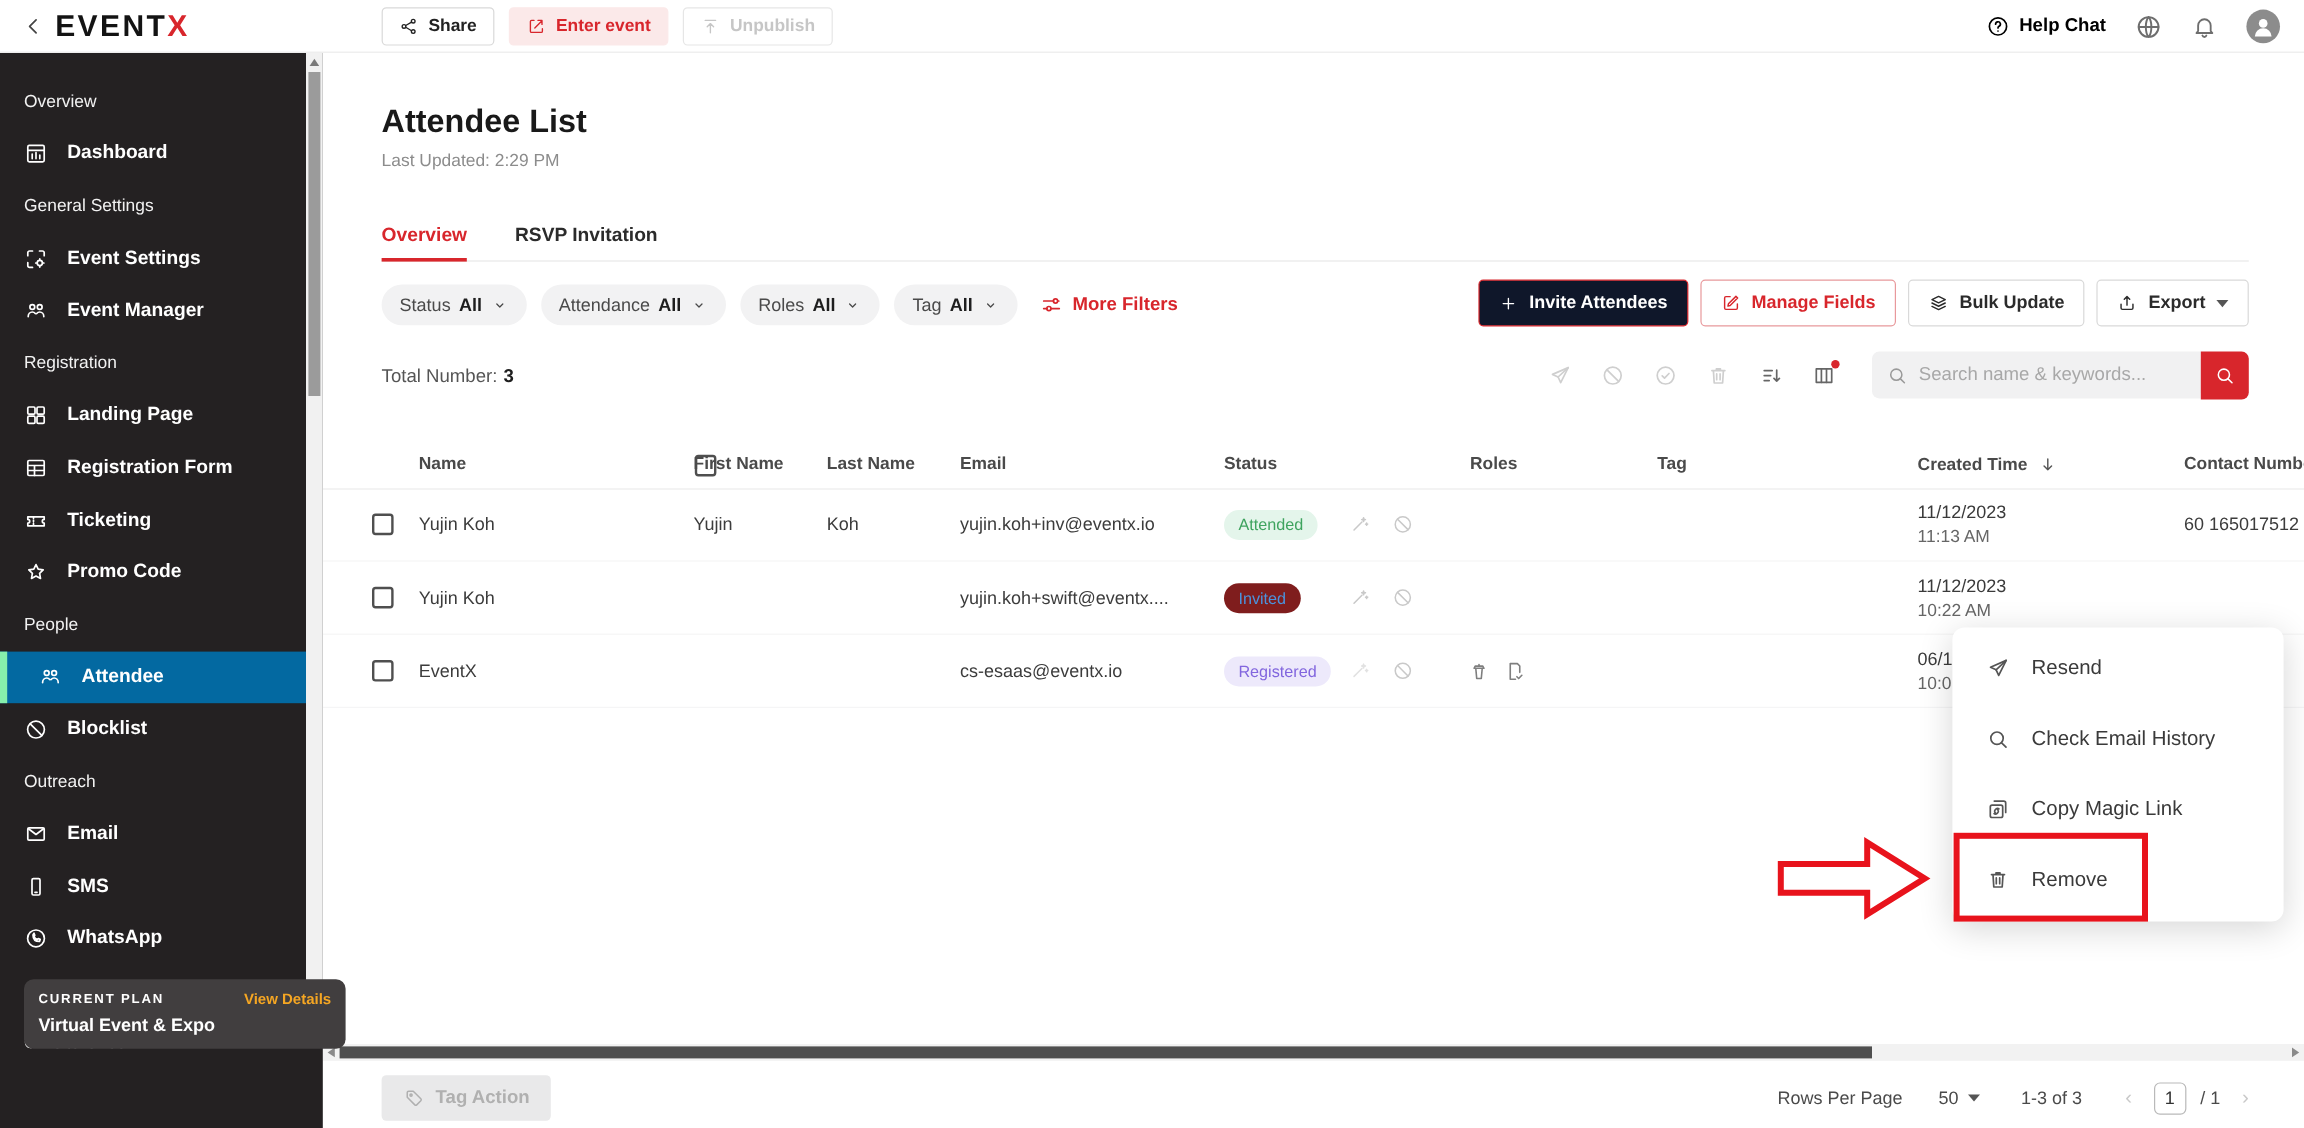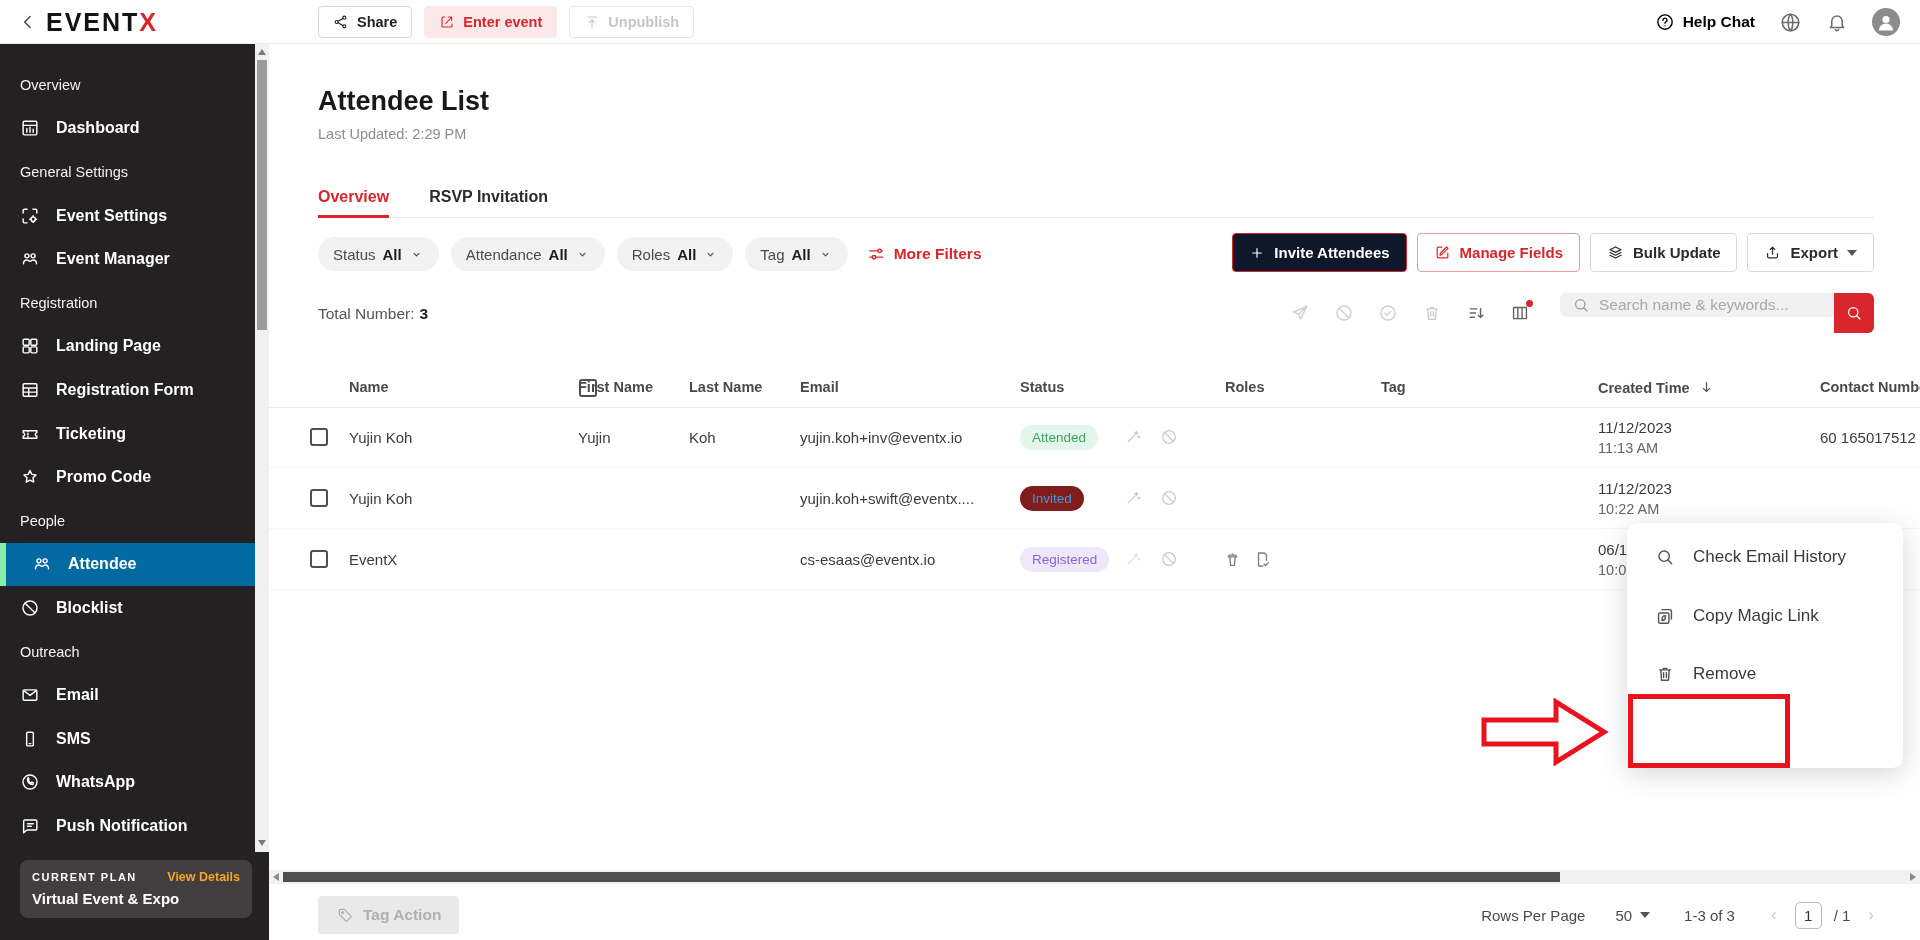--- a/index.html
+++ b/index.html
@@ -20,21 +20,21 @@
   .helpchat{display:flex;align-items:center;gap:8px;color:#000000;font-weight:700;font-size:15.5px;cursor:pointer}
   .gicon{color:#6e6e6e;cursor:pointer}
   .avatar{width:28px;height:28px;border-radius:50%;background:#8c8c8c;display:flex;align-items:center;justify-content:center;cursor:pointer;overflow:hidden}
 
   
   .sidebar{position:absolute;left:0;top:44px;width:269px;height:896px;background:#242122;z-index:20}
   .side-list{position:absolute;left:0;top:19px;width:255px}
   .side-label{height:43.6px;display:flex;align-items:center;padding-left:20px;color:#f2f2f2;font-size:14.5px}
   .side-item{height:43.6px;display:flex;align-items:center;gap:16px;padding-left:20px;color:#fff;font-size:16px;font-weight:700;cursor:pointer}
   .side-item.active{background:#0369a1;border-left:6px solid #86efac;padding-left:26px}
-  .plan{position:absolute;left:20px;top:816px;width:232px;height:58px;background:#413E3F;border-radius:8px;padding:10px 12px;z-index:2}
+  .plan{position:absolute;left:20px;top:772px;width:268px;height:58px;background:#413E3F;border-radius:8px;padding:10px 12px;z-index:2}
   .plan-top{display:flex;justify-content:space-between;align-items:center}
   .plan-eyebrow{font-size:11px;letter-spacing:1.5px;color:#fff;font-weight:700}
   .plan-link{font-size:12.5px;color:#F5A623;font-weight:700;cursor:pointer}
   .plan-name{margin-top:6px;font-size:15px;font-weight:800;color:#fff}
   .vtrack{position:absolute;left:255px;top:0;width:14px;height:808px;background:#f1f1f1}
   .vthumb{position:absolute;left:2px;top:16px;width:10px;height:270px;background:#9b9b9b}
   .tri{width:0;height:0;position:absolute;left:3px}
   .tri.up{top:5px;border-left:4px solid transparent;border-right:4px solid transparent;border-bottom:6px solid #7a7a7a}
   .tri.down{top:796px;border-left:4px solid transparent;border-right:4px solid transparent;border-top:6px solid #7a7a7a}
 
@@ -56,21 +56,21 @@
   .abtn.invite{background:#0f172a;border-color:#D8262C;color:#fff}
   .abtn.manage{border-color:#E8999C;color:#D8262C}
 
   
   .total{position:absolute;left:318px;top:305px;font-size:15.5px;color:#555}
   .total b{color:#1e1e1e;margin-left:5px}
   .tools{position:absolute;left:1290px;top:303px;display:flex;gap:24px;align-items:center}
   .tool{color:#cfcfcf;position:relative;cursor:pointer}
   .tool.on{color:#666}
   .tool .dot{position:absolute;right:-3px;top:-3px;width:7px;height:7px;border-radius:50%;background:#D8262C}
-  .search{position:absolute;left:1560px;top:293px;width:274px;height:24px;background:#F1F1F2;border-radius:6px 0 0 6px;display:flex;align-items:center;padding:0 12px;gap:9px}
+  .search{position:absolute;left:1560px;top:293px;width:274px;height:39px;background:#F1F1F2;border-radius:6px 0 0 6px;display:flex;align-items:center;padding:0 12px;gap:9px}
   .search input{flex:1;border:none;outline:none;background:transparent;font-size:15.5px;color:#333;font-family:"Liberation Sans",sans-serif}
   .search input::placeholder{color:#a8a8a8}
   .searchbtn{position:absolute;left:1834px;top:293px;width:40px;height:40px;background:#D8262C;border:none;border-radius:0 6px 6px 0;display:flex;align-items:center;justify-content:center;color:#fff;cursor:pointer}
 
   
   .thead{position:absolute;left:269px;right:0;top:370px;height:38px;border-bottom:1px solid #ececec;font-size:14.5px;font-weight:700;color:#4a4a4a}
   .thcell{position:absolute;top:9px;white-space:nowrap;display:flex;align-items:center;gap:8px}
   .cb{width:18px;height:18px;border:2px solid #4f4f4f;border-radius:3px;background:#fff;cursor:pointer}
   .trow{position:absolute;left:269px;right:0;height:61px;border-bottom:1px solid #f5f5f6;font-size:15px;color:#3c3c3c}
   .tcell{position:absolute;white-space:nowrap}
@@ -556,20 +556,27 @@
       <div class="tcell" style="left:1329px;top:12px">
         <div class="cdate">06/1</div>
         <div class="ctime">10:0</div>
       </div>
     </div>
   </div>
 
 <div class="ctxmenu" id="ctxmenu">
     <div class="ctxitem">
       <svg width="20" height="20" viewBox="0 0 24 24" fill="none" stroke="currentColor" stroke-width="1.7" stroke-linecap="round" stroke-linejoin="round">
+        <path d="M20.2 4L4.5 10.8l5.6 2.6 2.6 5.6z"></path>
+        <path d="M10.1 13.4L20.2 4"></path>
+      </svg>
+      <span>Resend</span>
+    </div>
+    <div class="ctxitem">
+      <svg width="20" height="20" viewBox="0 0 24 24" fill="none" stroke="currentColor" stroke-width="1.7" stroke-linecap="round" stroke-linejoin="round">
         <circle cx="11" cy="11" r="6.2"></circle>
         <path d="M15.6 15.6L20 20"></path>
       </svg>
       <span>Check Email History</span>
     </div>
     <div class="ctxitem">
       <svg width="20" height="20" viewBox="0 0 24 24" fill="none" stroke="currentColor" stroke-width="1.7" stroke-linecap="round" stroke-linejoin="round">
         <path d="M8.3 4.3h9.4a2 2 0 0 1 2 2v9.4"></path>
         <rect x="4.3" y="8.3" width="12.4" height="12.4" rx="1.8"></rect>
         <path d="M9.2 15.8a1.9 1.9 0 0 1 0-2.7l1-1a1.9 1.9 0 0 1 2.7 0M11.8 13.2a1.9 1.9 0 0 1 0 2.7l-1 1a1.9 1.9 0 0 1-2.7 0"></path>

